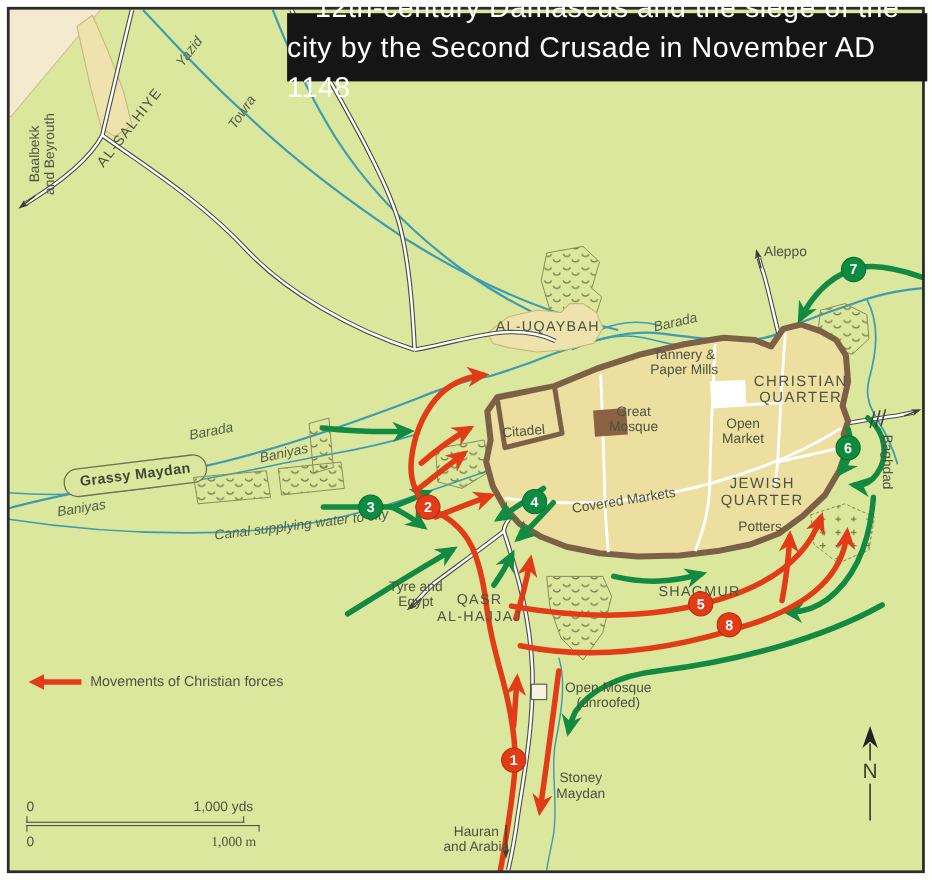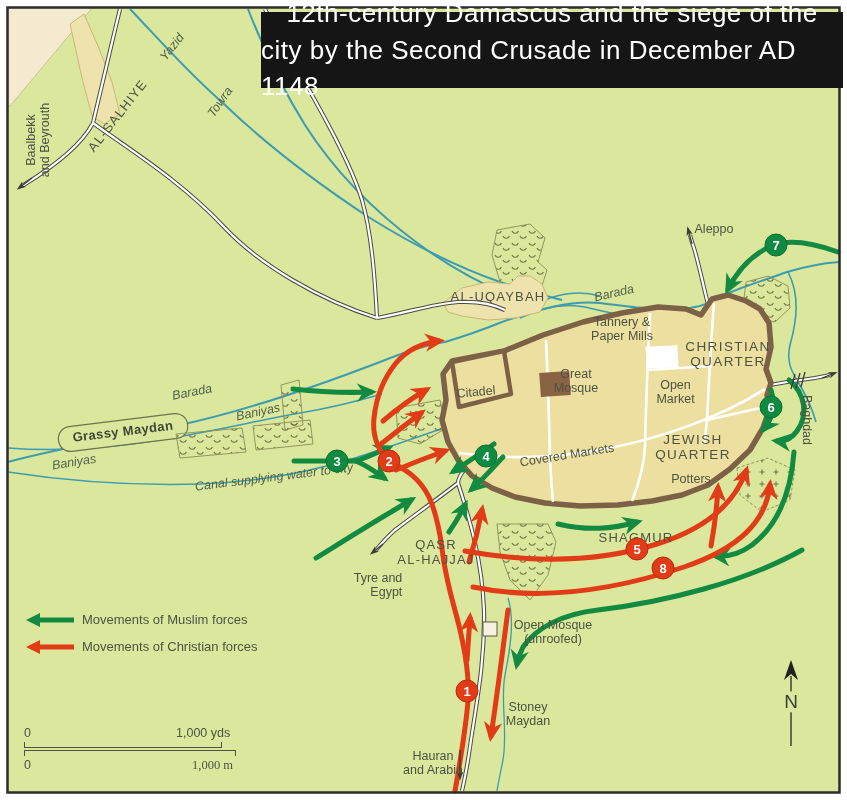--- a/index.html
+++ b/index.html
@@ -14,21 +14,21 @@
   .map-label.river{font-style:italic;color:#51604b;}
   .map-label.strong{font-weight:bold;font-size:13px;letter-spacing:.4px;color:#3f4636;}
   .map-label.compass{font-size:19px;color:#3a4034;background:#dbe79d;padding:0 2px;}
   
   .marker{position:absolute;width:21px;height:21px;border-radius:50%;
           transform:translate(-50%,-50%);color:#fff;text-align:center;
           font:bold 13px/21px "Liberation Sans",sans-serif;}
   .marker.green{background:#0e8b41;border:1px solid #0a6e33;}
   .marker.red{background:#e23b17;border:1px solid #b52d10;}
   
-  #title-block{position:absolute;left:261px;top:12px;width:582px;height:76px;
+  #title-block{position:absolute;left:261px;top:12px;width:582px;height:62px;
                background:#151515;color:#ffffff;display:flex;flex-direction:column;
                justify-content:center;align-items:center;
                font-size:26px;line-height:1.4;letter-spacing:.5px;}
   
   #legend{position:absolute;left:24px;top:606px;width:270px;}
   .legend-row{display:flex;align-items:center;height:27px;}
   .legend-icon{width:58px;display:flex;justify-content:flex-start;align-items:center;}
   .legend-label{font-size:13px;color:#4c5343;}
   
   #scalebar{position:absolute;left:24px;top:726px;width:220px;font-size:12.5px;color:#4c5343;}
@@ -205,21 +205,21 @@
 QUARTER</div>
       <div class="map-label quarter" style="left: 693px; top: 447px; transform: translate(-50%, -50%) rotate(0deg);">JEWISH
 QUARTER</div>
       <div class="map-label" style="left: 567px; top: 455px; transform: translate(-50%, -50%) rotate(-9deg);">Covered Markets</div>
       <div class="map-label" style="left: 691px; top: 479px; transform: translate(-50%, -50%) rotate(0deg);">Potters</div>
       <div class="map-label" style="left: 622px; top: 329px; transform: translate(-50%, -50%) rotate(0deg);">Tannery &amp;
 Paper Mills</div>
       <div class="map-label caps" style="left: 592px; top: 538px; transform: translate(-50%, -50%) rotate(0deg); margin-left: 44px;">SHAGMUR</div>
       <div class="map-label caps" style="left: 436px; top: 553px; transform: translate(-50%, -50%) rotate(0deg);">QASR
 AL-HAJJAJ</div>
-      <div class="map-label" style="left: 378px; top: 585px; transform: translate(-50%, -50%) rotate(0deg); text-align: right;">Tyre and
+      <div class="map-label" style="left: 378px; top: 540px; transform: translate(-50%, -50%) rotate(0deg);">Tyre and
 Egypt</div>
       <div class="map-label" style="left: 553px; top: 632px; transform: translate(-50%, -50%) rotate(0deg);">Open Mosque
 (unroofed)</div>
       <div class="map-label" style="left: 528px; top: 714px; transform: translate(-50%, -50%) rotate(0deg);">Stoney
 Maydan</div>
       <div class="map-label" style="left: 433px; top: 763px; transform: translate(-50%, -50%) rotate(0deg);">Hauran
 and Arabia</div>
       <div class="map-label" style="left: 714px; top: 229px; transform: translate(-50%, -50%) rotate(0deg);">Aleppo</div>
       <div class="map-label" style="left: 807px; top: 420px; transform: translate(-50%, -50%) rotate(90deg);">Baghdad</div>
     </div>
@@ -232,32 +232,24 @@
       <div class="marker green" style="left: 337px; top: 461px;">3</div>
       <div class="marker green" style="left: 486px; top: 456px;">4</div>
       <div class="marker red" style="left: 637px; top: 549px;">5</div>
       <div class="marker green" style="left: 771px; top: 407px;">6</div>
       <div class="marker green" style="left: 776px; top: 245px;">7</div>
       <div class="marker red" style="left: 663px; top: 568px;">8</div>
     </div>
 
   <div id="title-block">
     <div>12th-century Damascus and the siege of the</div>
-    <div>city by the Second Crusade in December AD 1148</div>
+    <div>city by the Second Crusade in November AD 1148</div>
   </div>
 
   <div id="legend">
-    <div class="legend-row">
-      <span class="legend-icon">
-        <svg width="52" height="16">
-            <polygon points="50,5.5 16,5.5 16,1 2,8 16,15 16,10.5 50,10.5" fill="#128a41"></polygon>
-          </svg>
-      </span>
-      <span class="legend-label">Movements of Muslim forces</span>
-    </div>
     <div class="legend-row">
       <span class="legend-icon">
         <svg width="52" height="16">
             <polygon points="50,5.5 16,5.5 16,1 2,8 16,15 16,10.5 50,10.5" fill="#e23b17"></polygon>
           </svg>
       </span>
       <span class="legend-label">Movements of Christian forces</span>
     </div>
   </div>
 

